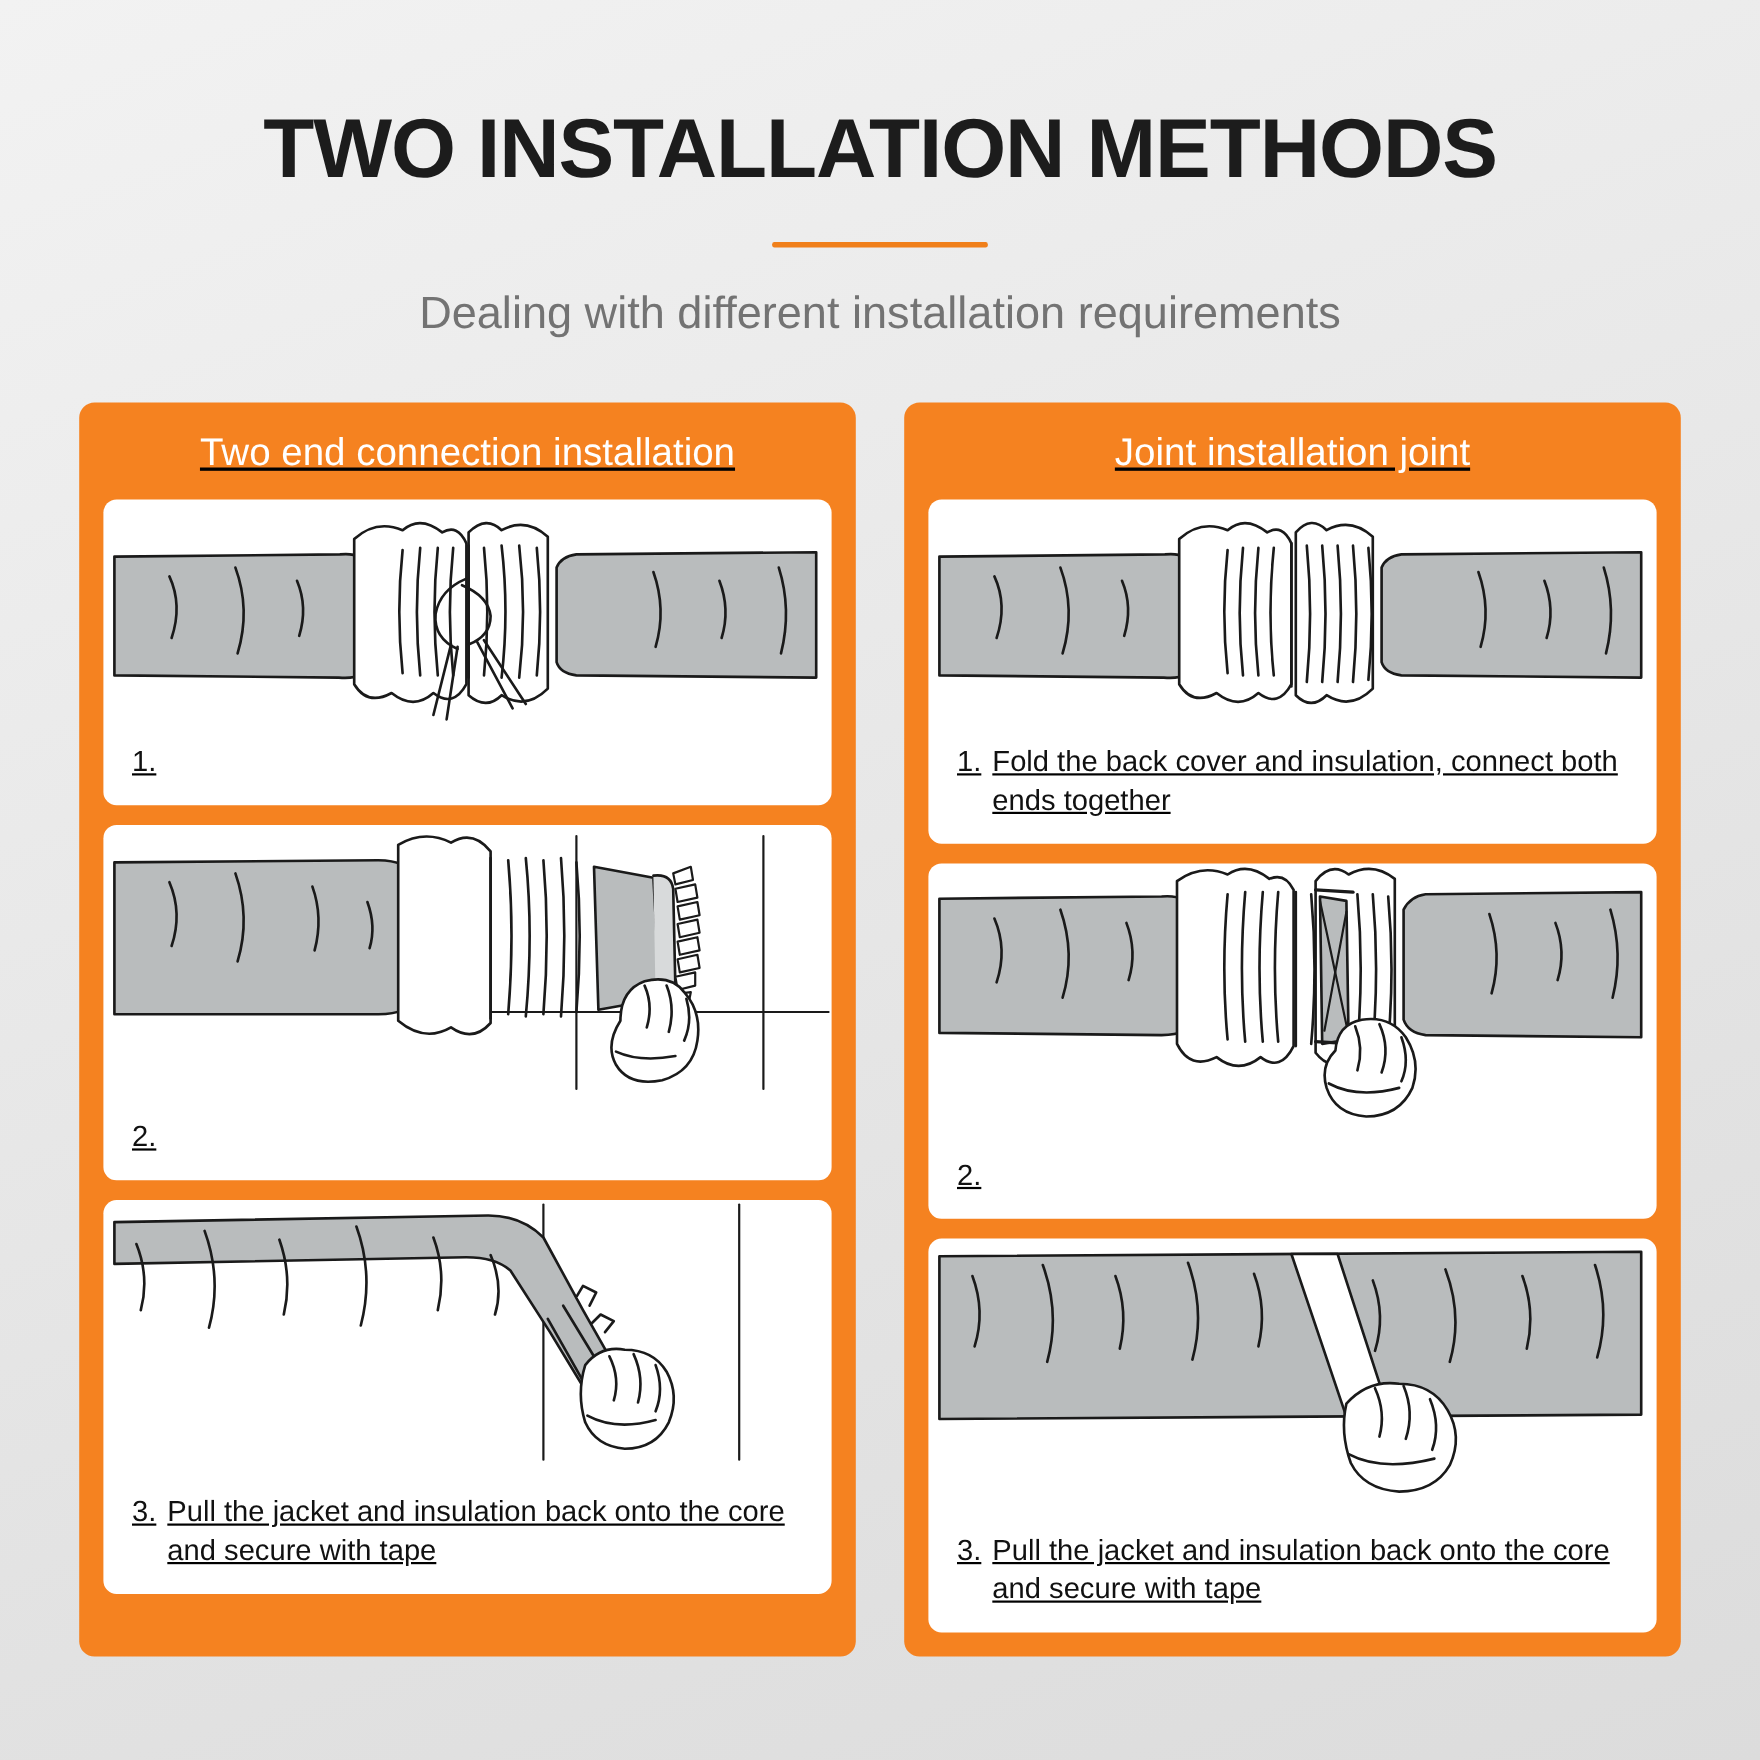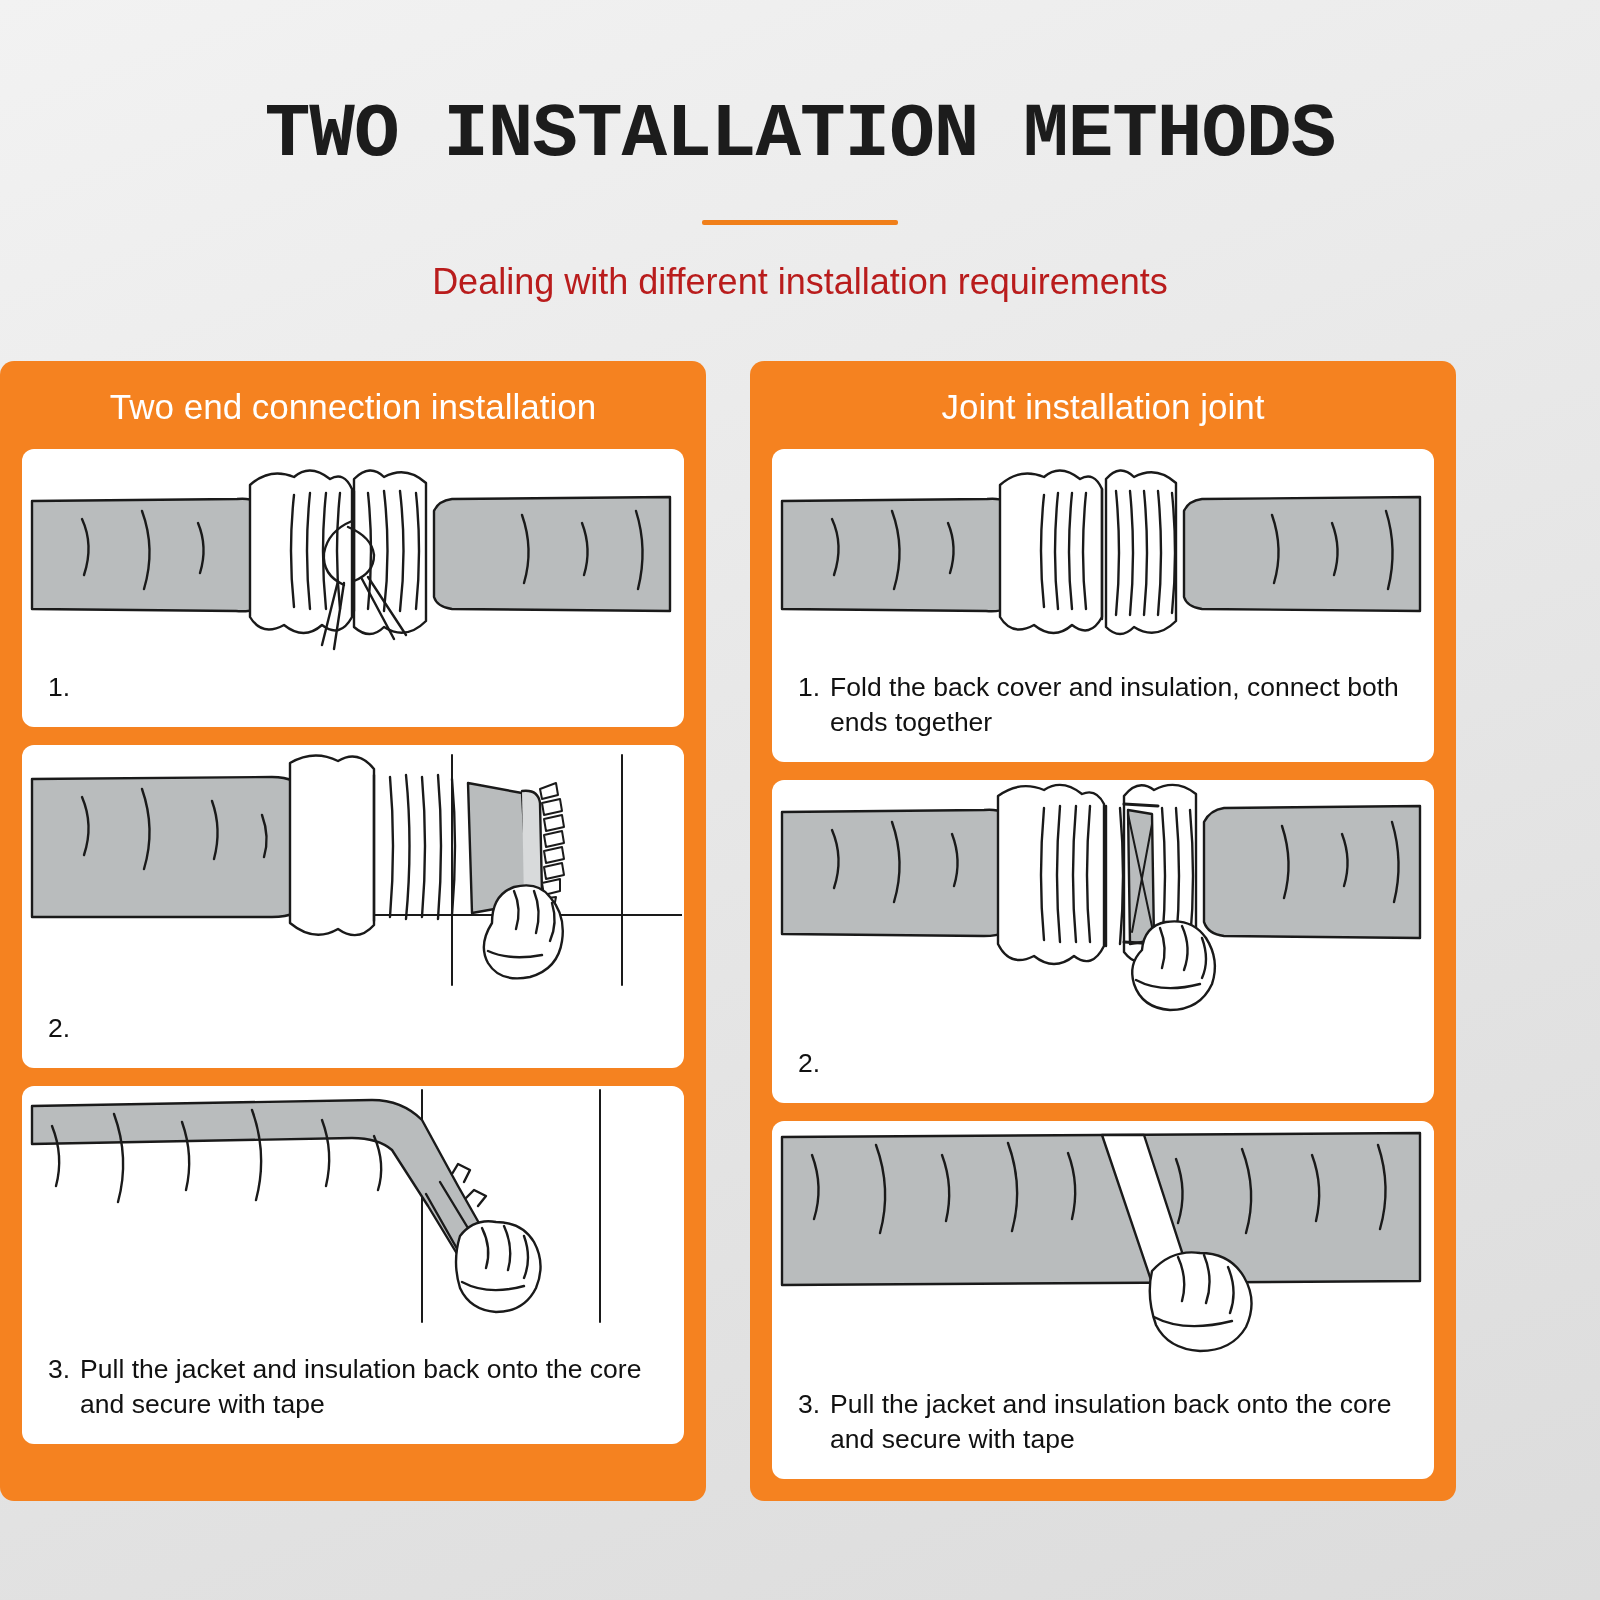--- a/index.html
+++ b/index.html
@@ -23,40 +23,41 @@
     text-align: center;
     padding-top: 96px;
   }
   .main-title {
     font-size: 76px;
     font-weight: bold;
     letter-spacing: -1px;
     color: #1c1c1c;
     margin: 0;
     line-height: 1.05;
-    font-family: Liberation Mono, monospace;
+    font-family: Liberation Sans, sans-serif;
   }
   .divider {
     width: 196px;
     height: 5px;
     background: #f07f1a;
     margin: 44px auto 0 auto;
     border-radius: 2px;
   }
   .subtitle {
-    font-size: 36px;
-    color: #b91c1c;
+    font-size: 41px;
+    color: #737373;
     margin: 36px 0 0 0;
     font-weight: normal;
   }
   .columns {
     display: flex;
-    justify-content: flex-start;
+    justify-content: center;
     gap: 44px;
     margin-top: 58px;
+    text-decoration: underline;
   }
   .method-card {
     width: 706px;
     background: #f58220;
     border-radius: 14px;
     padding: 0 0 22px 0;
     box-sizing: border-box;
   }
   .method-title {
     color: #ffffff;

